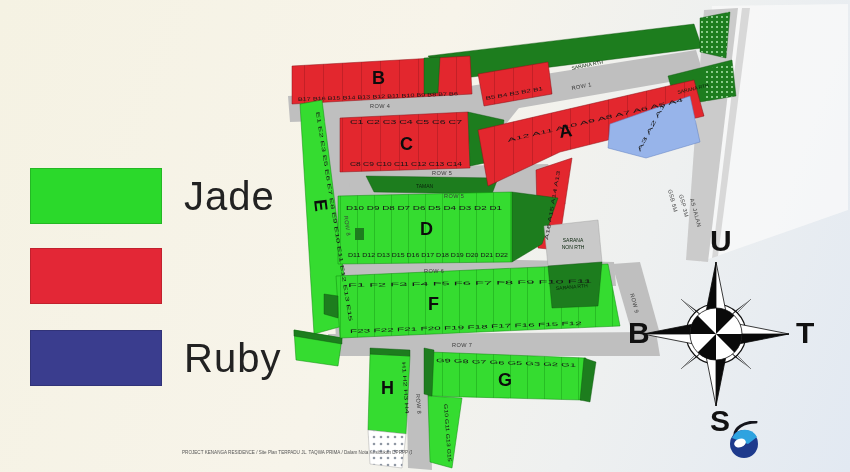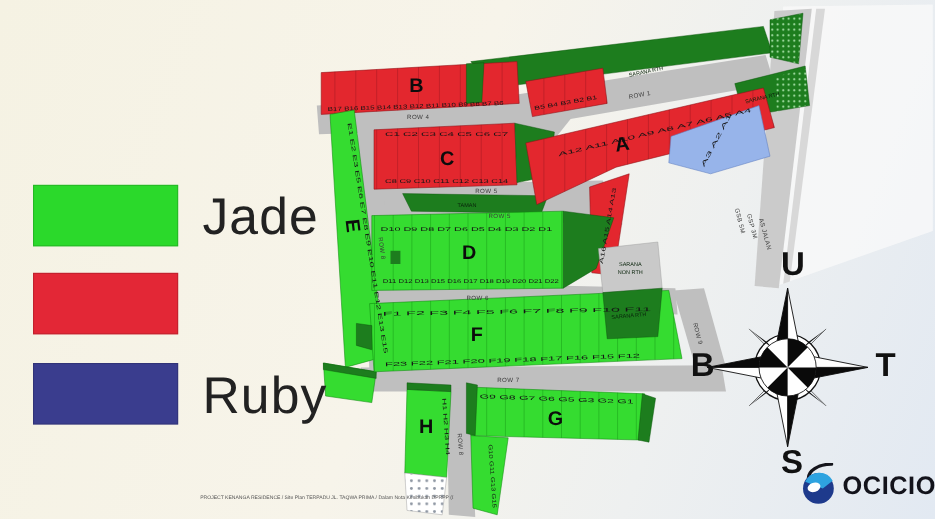--- a/index.html
+++ b/index.html
@@ -2,21 +2,21 @@
 <html><head>
 <meta charset="utf-8">
 <style>
   html,body{margin:0;padding:0}
   .stage{position:relative;width:850px;height:472px;overflow:hidden;
     background:linear-gradient(110deg,#f5f2e3 0%,#f7f4ea 45%,#eef0f0 72%,#e2e9f2 100%);
     font-family:"Liberation Sans",sans-serif;}
   .legend{position:absolute;left:30px;top:160px;width:300px}
   .legend-row{position:absolute;display:flex;align-items:center}
   .swatch{width:130px;height:54px;border:1px solid rgba(0,0,0,.15)}
-  .legend-label{font-size:47px;color:#222;margin-left:22px;letter-spacing:1px}
+  .legend-label{font-size:40px;color:#222;margin-left:22px;letter-spacing:1px}
   .sw-jade{background:#2bd92b}.sw-ruby{background:#e32736}.sw-ruko{background:#3a3d8e}
   .map-svg{position:absolute;left:0;top:0}
   .compass{position:absolute;left:628px;top:224px;width:184px;height:212px}
   .compass .dir{position:absolute;font-size:30px;font-weight:bold;color:#111}
   .dir-n{left:82px;top:0}.dir-s{left:82px;top:180px}.dir-w{left:0;top:92px}.dir-e{left:168px;top:92px}
   .compass svg{position:absolute;left:0;top:0}
   .logo{position:absolute;left:726px;top:421px;display:flex;align-items:center}
   .logo-text{font-size:23px;font-weight:800;color:#13131b;letter-spacing:.5px;margin-left:2px}
   .fine-print{position:absolute;left:182px;top:450px;width:230px;font-size:4.6px;color:#555;white-space:nowrap;overflow:hidden}
   text{font-family:"Liberation Sans",sans-serif}
@@ -246,18 +246,17 @@
     <span class="dir dir-w">B</span>
   </div>
 
   <div class="logo">
     <svg width="38" height="40" viewBox="0 0 38 40">
       <path d="M30,1 C18,1 8,7 9,15" stroke="#15151c" stroke-width="3" fill="none" stroke-linecap="round"></path>
       <circle cx="18" cy="23" r="14" fill="#1e3a8c"></circle>
       <path d="M6,17 A14,14 0 0 1 31,16 L22,23 Z" fill="#2ea3e0"></path>
       <ellipse cx="14" cy="22" rx="6" ry="4.2" fill="#ffffff" transform="rotate(-18 14 22)"></ellipse>
     </svg>
-    <span class="logo-text">OCICIO</span>
   </div>
 
   <div class="fine-print">PROJECT KENANGA RESIDENCE / Site Plan TERPADU JL. TAQWA PRIMA / Dalam Nota Kesibukan DPRPP (Dudeg, 10/12/2019 102537)</div>
 
 </div>
 
 </body></html>

